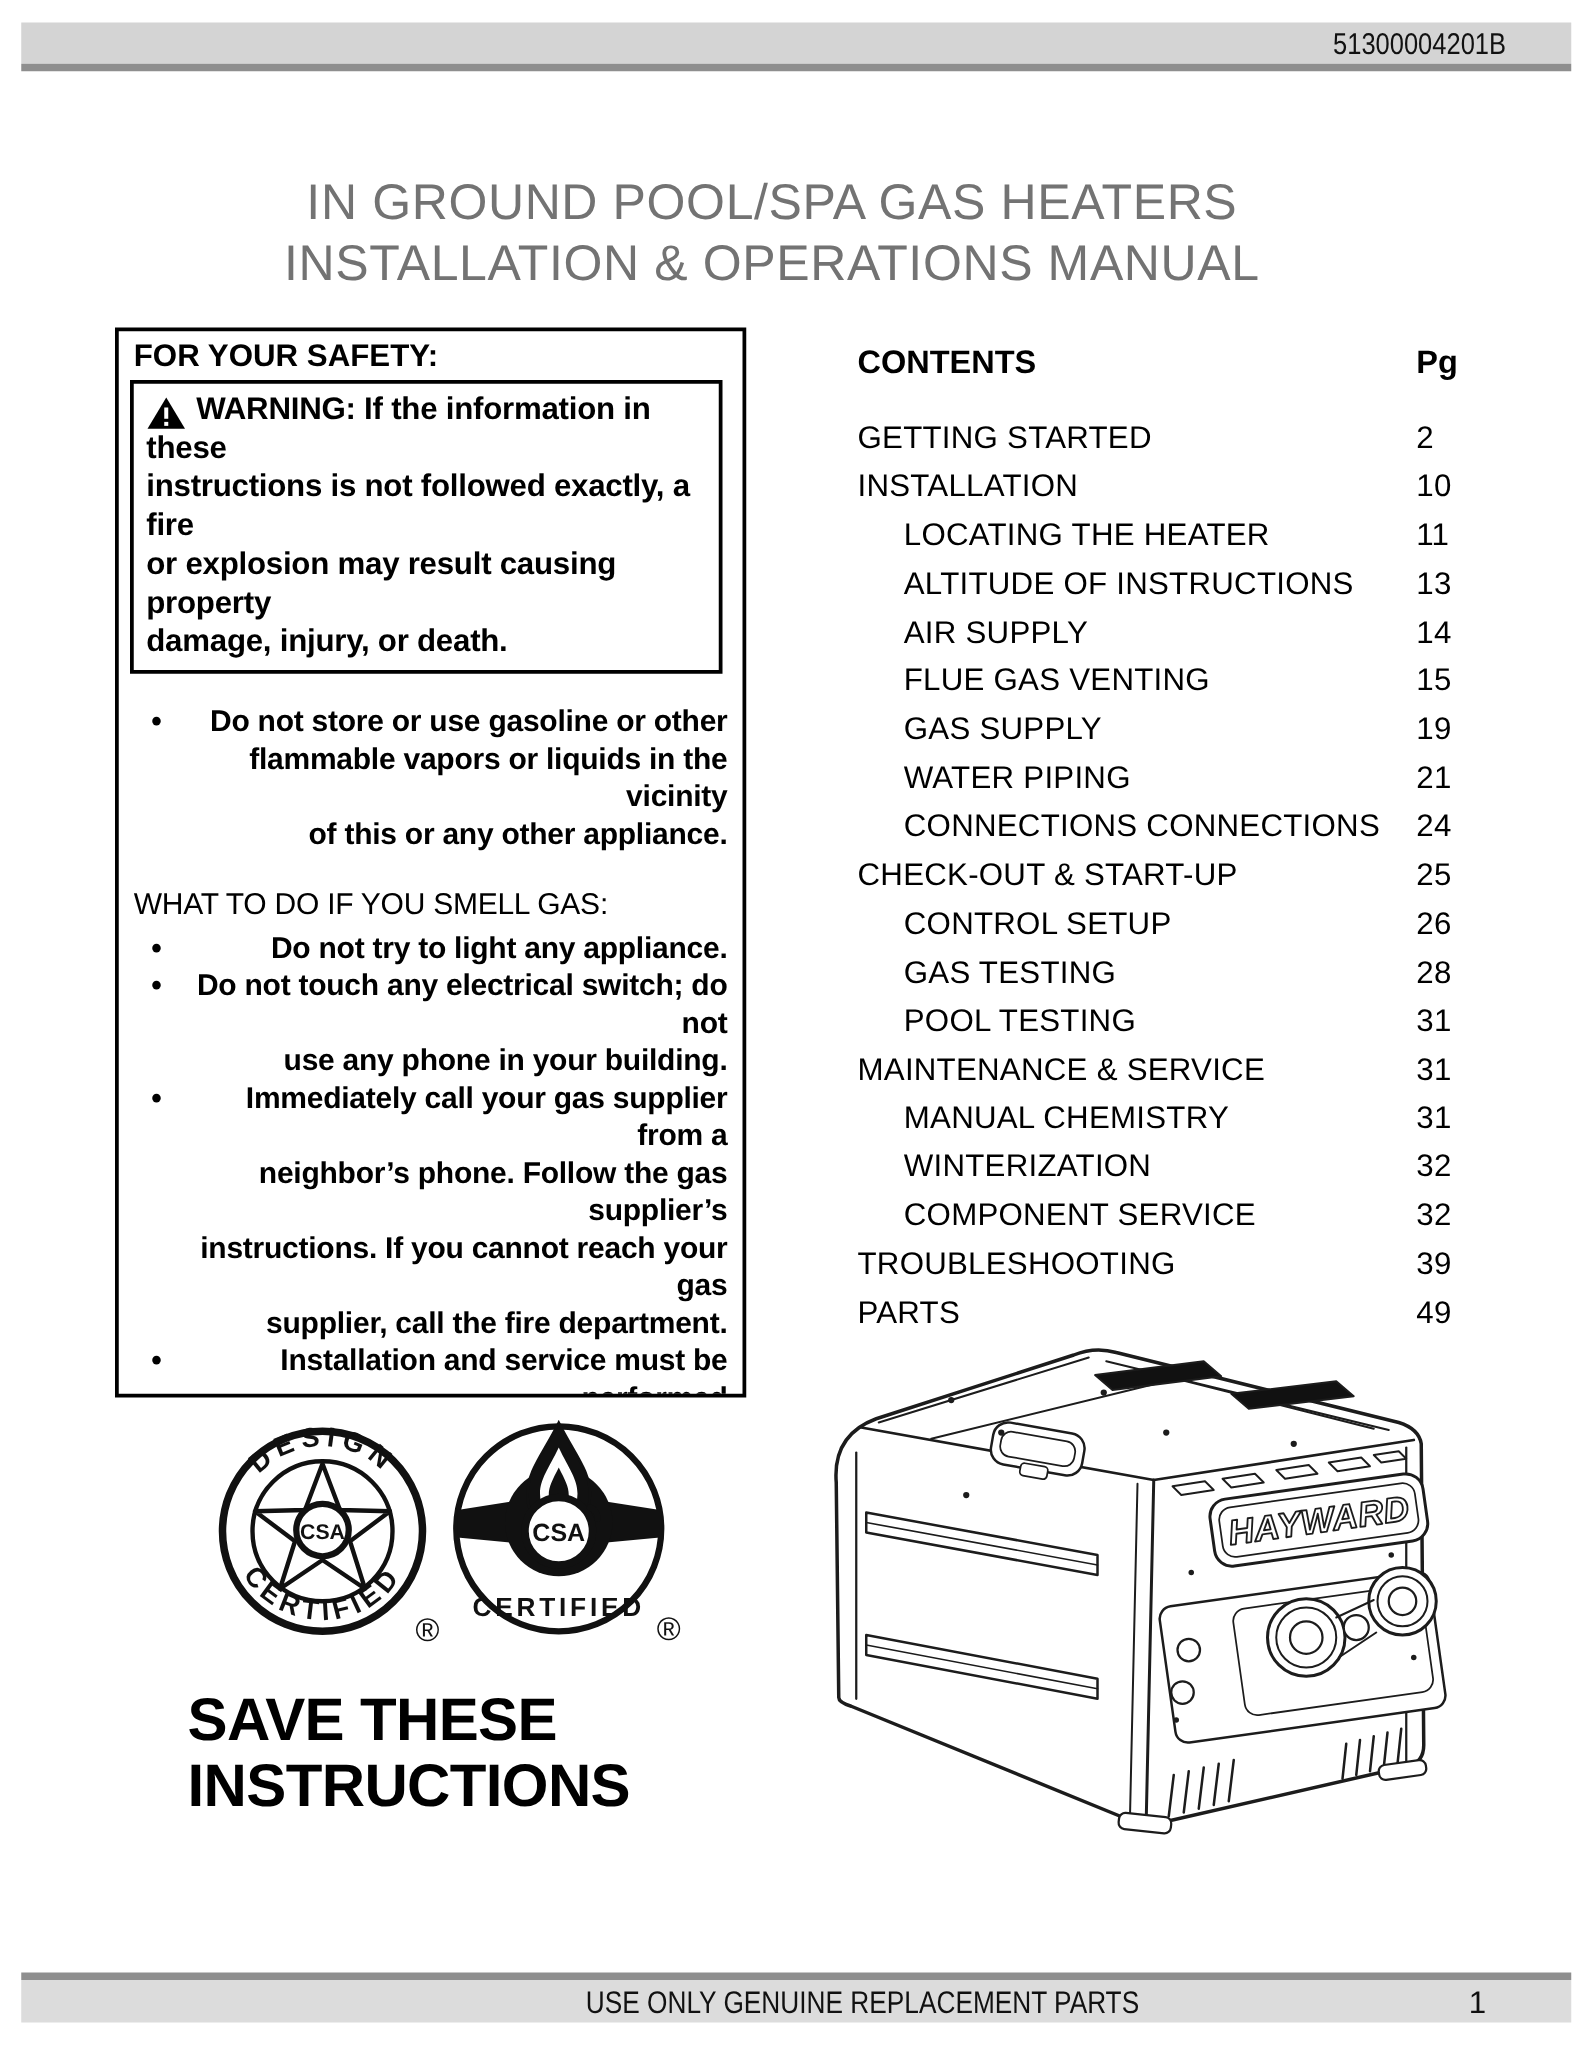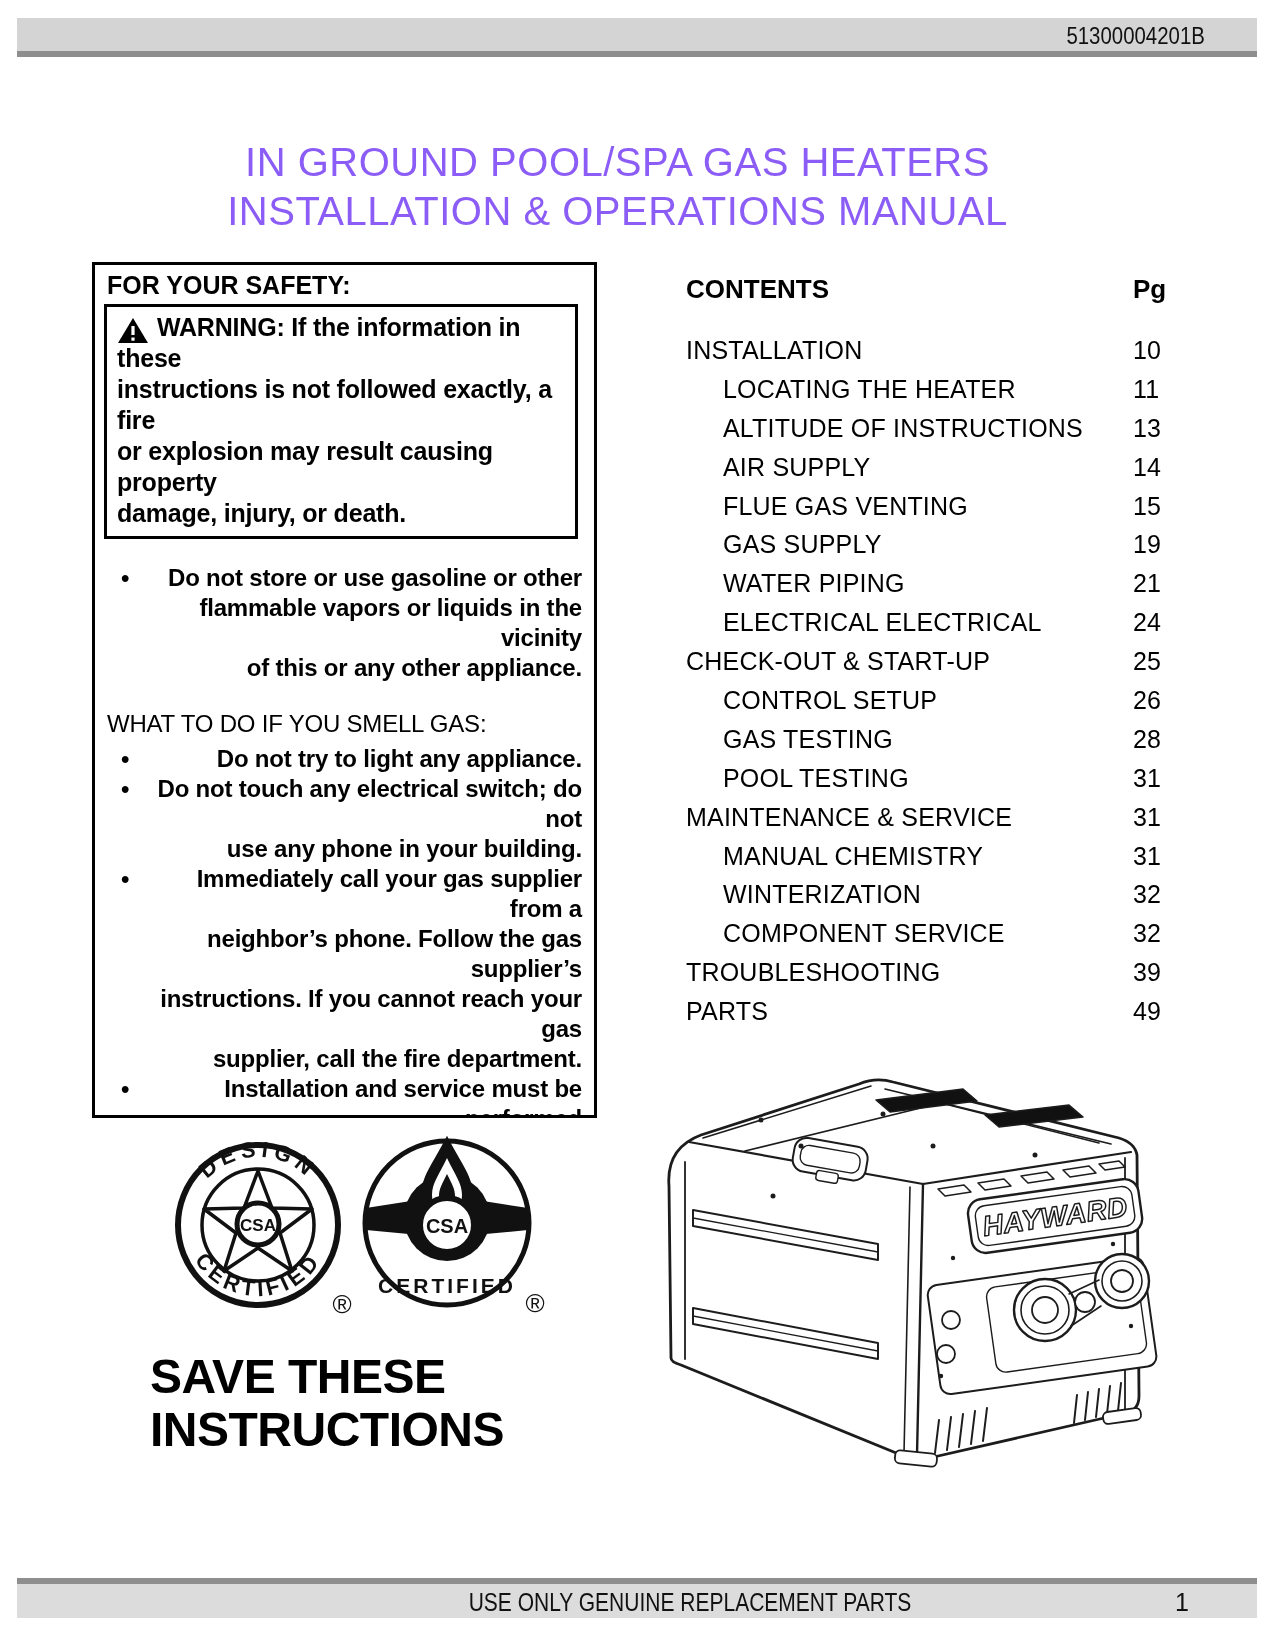--- a/index.html
+++ b/index.html
@@ -10,21 +10,21 @@
   
   .topbar{position:absolute;left:17px;right:18px;top:18px;height:33px;background:#d4d4d4;}
   .topbar-line{position:absolute;left:17px;right:18px;top:51px;height:6px;background:#8e8e8e;}
   .doc-number{
     position:absolute;right:70px;top:22px;font-size:24px;color:#111;
     transform:scaleX(0.85);transform-origin:100% 50%;letter-spacing:0px;font-weight:500;
   }
   
   .title{
     position:absolute;left:0px;right:40px;top:138px;text-align:center;
-    font-size:40px;line-height:49px;color:#8b5cf6;letter-spacing:0.5px;
+    font-size:40px;line-height:49px;color:#737373;letter-spacing:0.5px;
   }
   
   .safety{
     position:absolute;left:92px;top:262px;width:505px;height:856px;
     border:3px solid #000;box-sizing:border-box;padding:4px 12px 0 12px;overflow:hidden;
   }
   .safety-heading{font-size:25px;font-weight:bold;line-height:32px;}
   .warnbox{
     position:relative;border:3px solid #000;margin-top:3px;margin-left:-3px;margin-right:4px;
     padding:5px 12px 7px 10px;
@@ -119,20 +119,24 @@
 
   </div>
 
   <div class="toc">
     <div class="toc-header">
       <span class="toc-title">CONTENTS</span>
       <span class="toc-pg-head">Pg</span>
     </div>
     <div id="toc-body">
         <div class="toc-row">
+          <span class="toc-label">GETTING STARTED</span>
+          <span class="toc-pg">2</span>
+        </div>
+        <div class="toc-row">
           <span class="toc-label">INSTALLATION</span>
           <span class="toc-pg">10</span>
         </div>
         <div class="toc-row">
           <span class="toc-label indent">LOCATING THE HEATER</span>
           <span class="toc-pg">11</span>
         </div>
         <div class="toc-row">
           <span class="toc-label indent">ALTITUDE OF INSTRUCTIONS</span>
           <span class="toc-pg">13</span>
@@ -147,21 +151,21 @@
         </div>
         <div class="toc-row">
           <span class="toc-label indent">GAS SUPPLY</span>
           <span class="toc-pg">19</span>
         </div>
         <div class="toc-row">
           <span class="toc-label indent">WATER PIPING</span>
           <span class="toc-pg">21</span>
         </div>
         <div class="toc-row">
-          <span class="toc-label indent">ELECTRICAL ELECTRICAL</span>
+          <span class="toc-label indent">CONNECTIONS CONNECTIONS</span>
           <span class="toc-pg">24</span>
         </div>
         <div class="toc-row">
           <span class="toc-label">CHECK-OUT &amp; START-UP</span>
           <span class="toc-pg">25</span>
         </div>
         <div class="toc-row">
           <span class="toc-label indent">CONTROL SETUP</span>
           <span class="toc-pg">26</span>
         </div>

